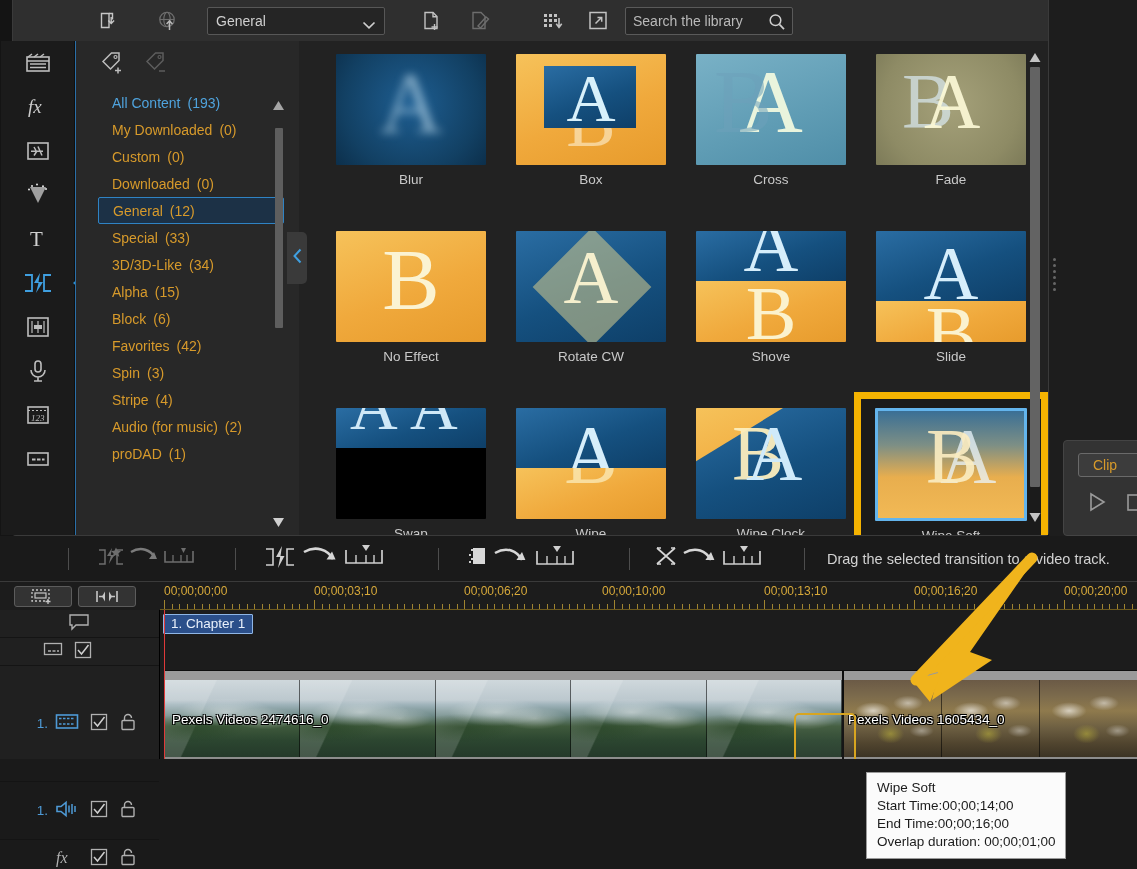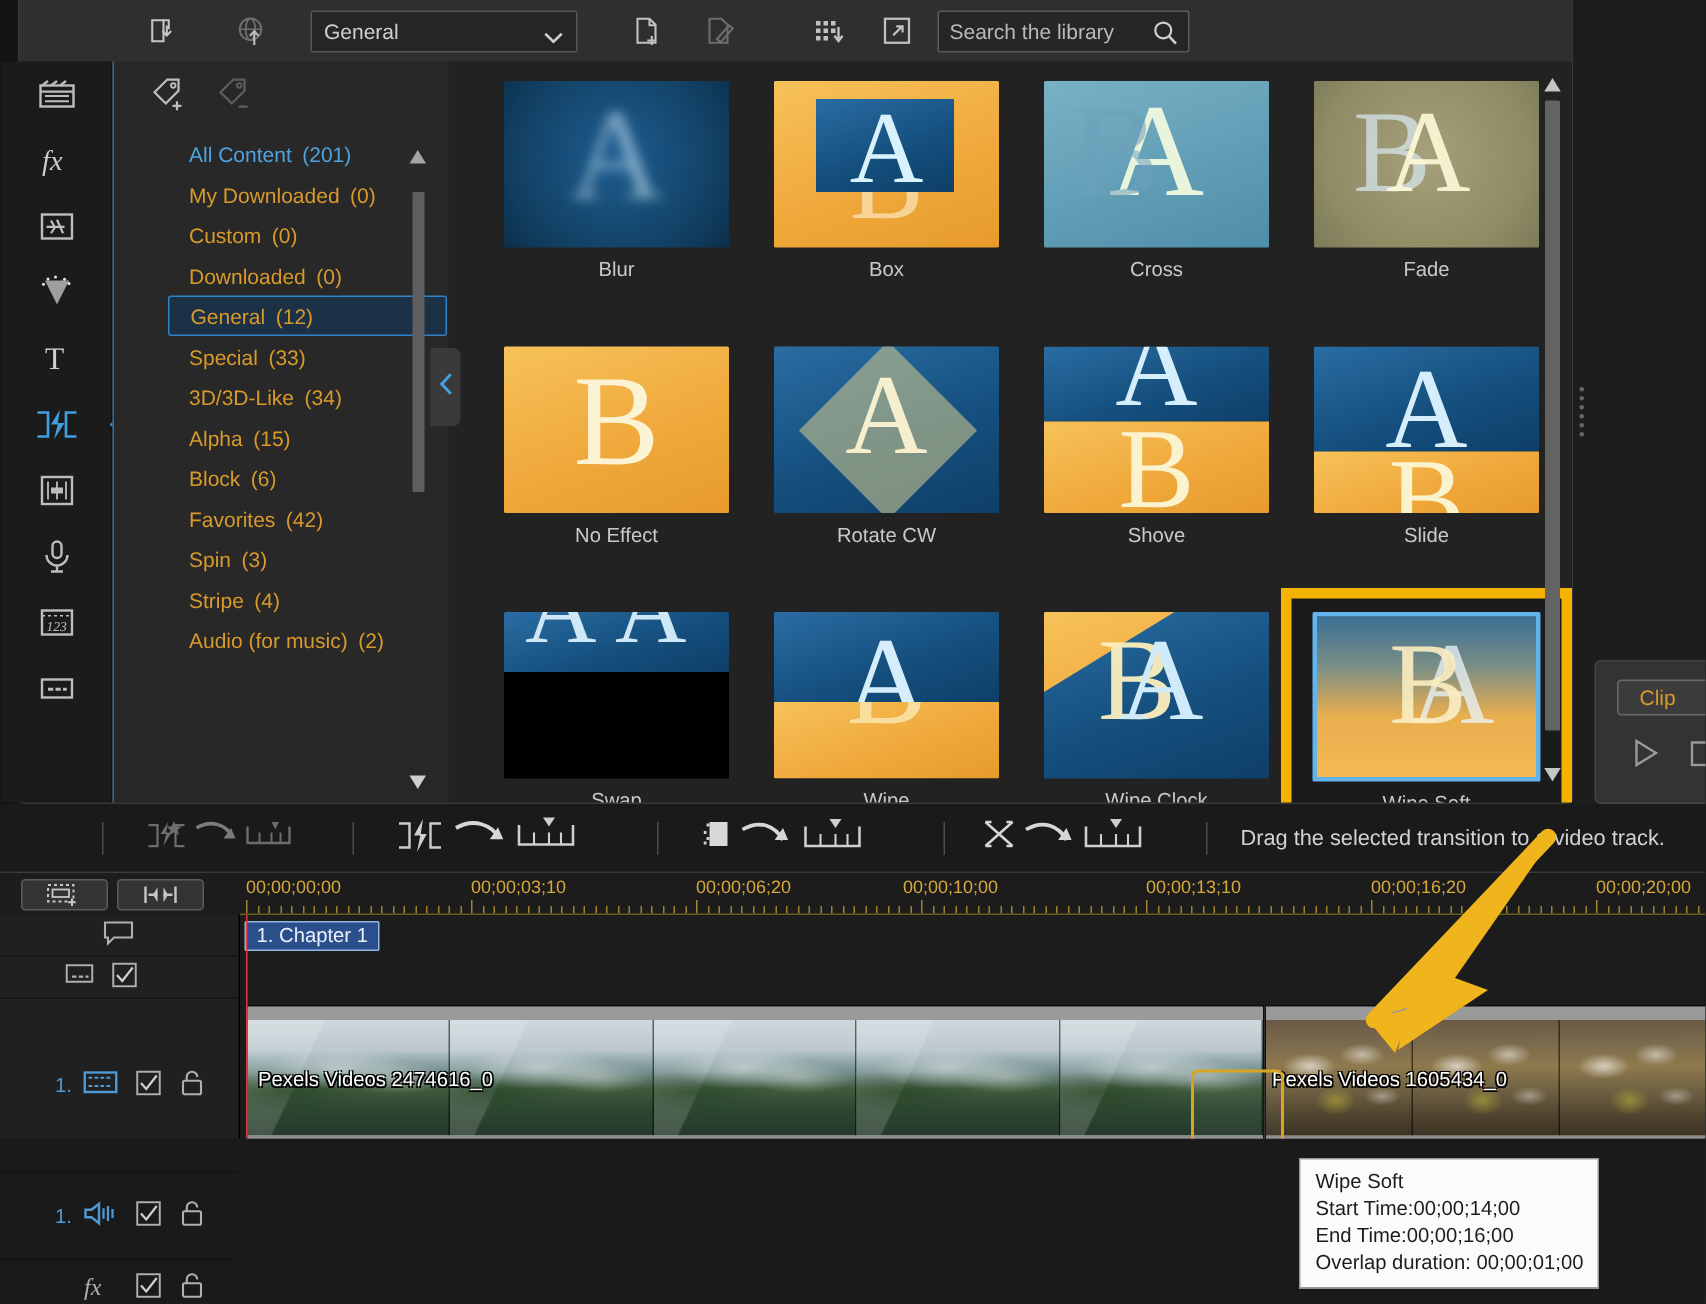--- a/index.html
+++ b/index.html
@@ -62,21 +62,21 @@
     border-right:8px solid #2a8fd4;
   }
 
   
   .cats{
     position:absolute;left:62px;top:41px;width:224px;bottom:0;
     background:#282828;
     border-left:1px solid #2a6fa8;
   }
   .cat-tools{height:48px;display:flex;align-items:center;padding-left:24px;gap:14px;}
-  .cat-list{position:absolute;left:0;top:48px;right:0;bottom:10px;padding-left:36px;}
+  .cat-list{position:absolute;left:0;top:48px;right:0;bottom:10px;padding-left:22px;}
   .cat-row{
     height:27px;display:flex;align-items:center;
     font-size:14px;color:#d79a2b;padding-left:14px;
     width:186px;cursor:pointer;
   }
   .cat-row.all{color:#4fa3dd;}
   .cat-row.sel{background:#1c3146;border:1px solid #2f83c4;border-radius:2px;}
   .cat-row .cnt{margin-left:7px;}
   .cat-scroll{
     position:absolute;right:14px;top:66px;bottom:24px;width:13px;
@@ -405,21 +405,21 @@
           <svg width="30" height="24" viewBox="0 0 30 24">
               <path d="M3 10.5L11.5 2h7.5v7.5L10.5 18z" fill="none" stroke="#5d5d5d" stroke-width="1.5"></path>
               <circle cx="15.5" cy="6" r="1.5" fill="none" stroke="#5d5d5d" stroke-width="1.2"></circle>
               <path d="M15 20h6" stroke="#5d5d5d" stroke-width="1.5"></path>
             </svg>
         </span>
       </div>
       <div class="cat-list" id="cat-list">
           <div class="cat-row all">
             <span>All Content</span>
-            <span class="cnt">(201)</span>
+            <span class="cnt">(193)</span>
           </div>
           <div class="cat-row">
             <span>My Downloaded</span>
             <span class="cnt">(0)</span>
           </div>
           <div class="cat-row">
             <span>Custom</span>
             <span class="cnt">(0)</span>
           </div>
           <div class="cat-row">
@@ -454,20 +454,24 @@
             <span>Spin</span>
             <span class="cnt">(3)</span>
           </div>
           <div class="cat-row">
             <span>Stripe</span>
             <span class="cnt">(4)</span>
           </div>
           <div class="cat-row">
             <span>Audio (for music)</span>
             <span class="cnt">(2)</span>
+          </div>
+          <div class="cat-row">
+            <span>proDAD</span>
+            <span class="cnt">(1)</span>
           </div>
         </div>
       <div class="cat-scroll">
         <span class="up">
           <svg width="13" height="11" viewBox="0 0 13 11">
               <path d="M6.5 1L12 10H1z" fill="#a5a5a5"></path>
             </svg>
         </span>
         <span class="thumb"></span>
         <span class="dn">

